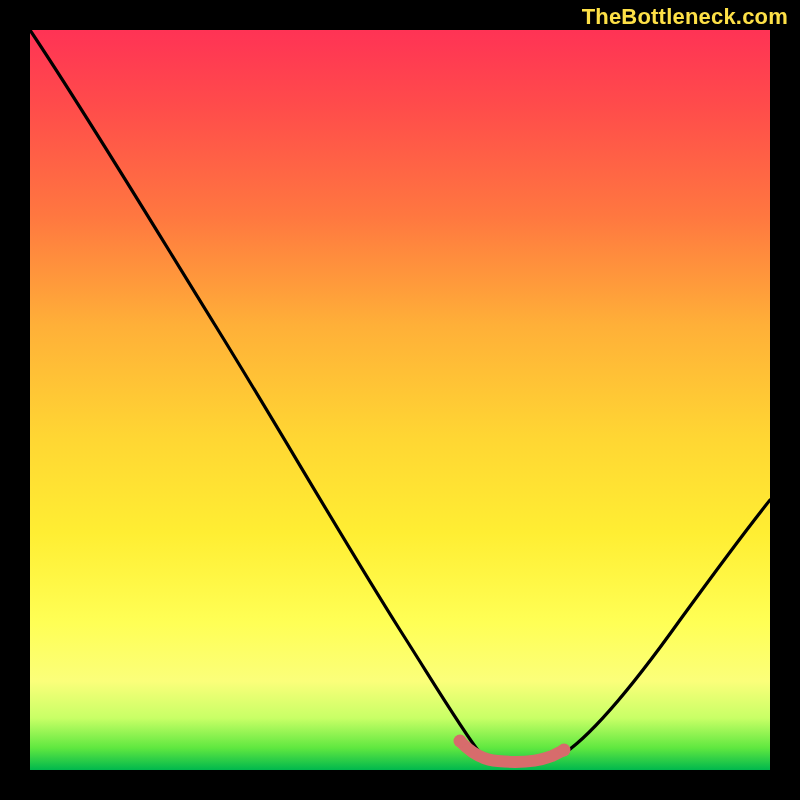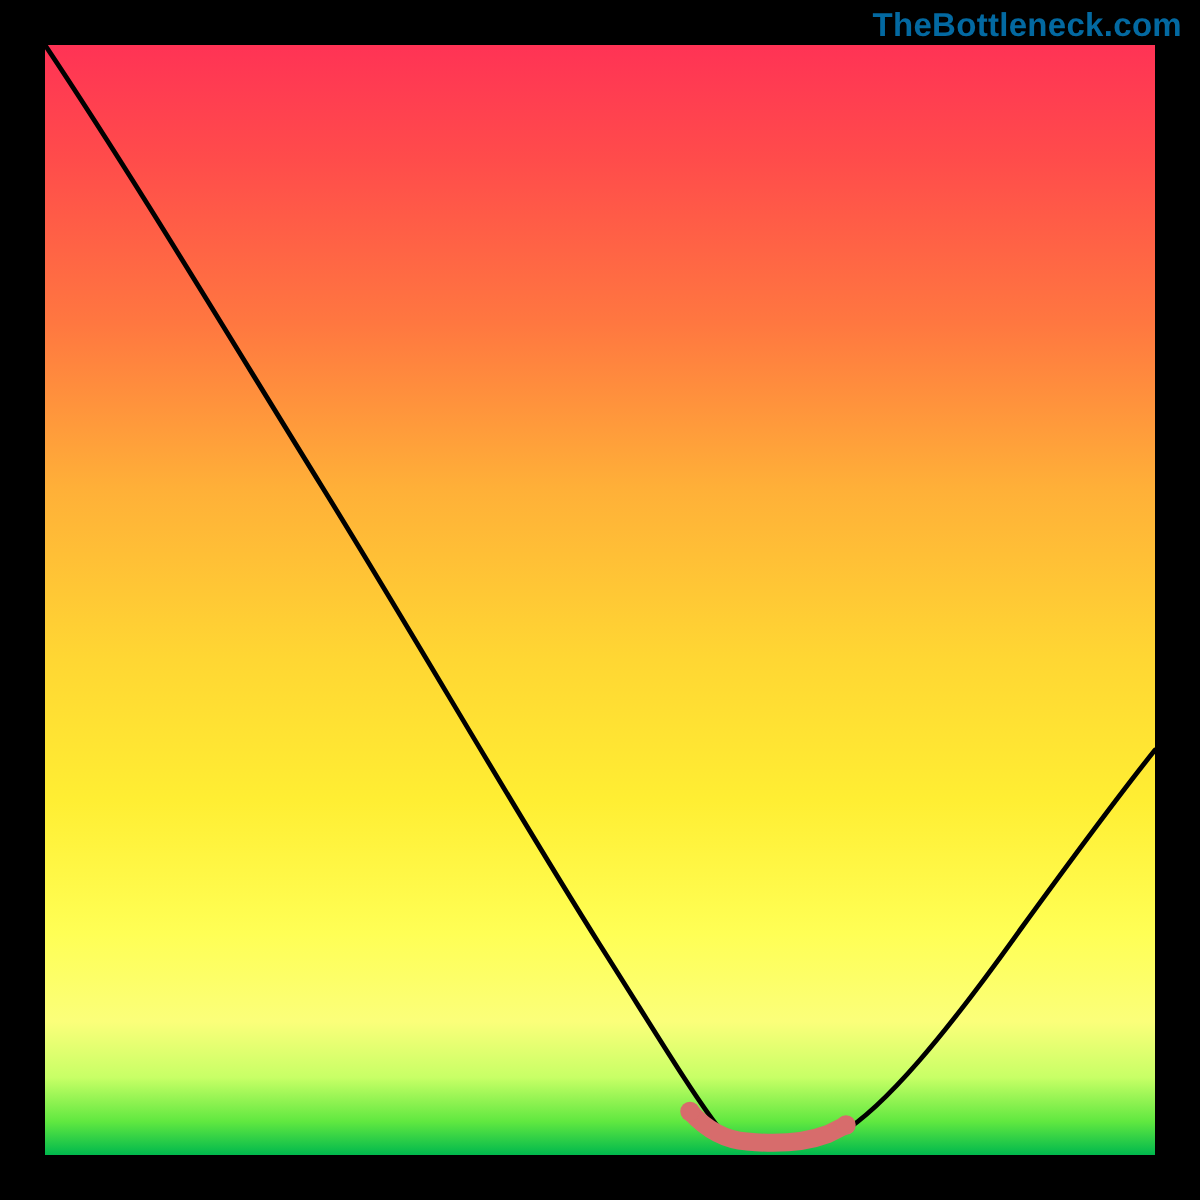--- a/index.html
+++ b/index.html
@@ -38,21 +38,21 @@
       #00b84d 100%
     );
   }
   .watermark {
     position: absolute;
     top: 4px;
     right: 12px;
     font-family: Arial, Helvetica, sans-serif;
     font-size: 22px;
     font-weight: 600;
-    color: #0369a1;
+    color: #fde047;
     letter-spacing: 0.2px;
   }
   svg.curve {
     position: absolute;
     top: 0;
     left: 0;
     width: 740px;
     height: 740px;
   }
 </style>

